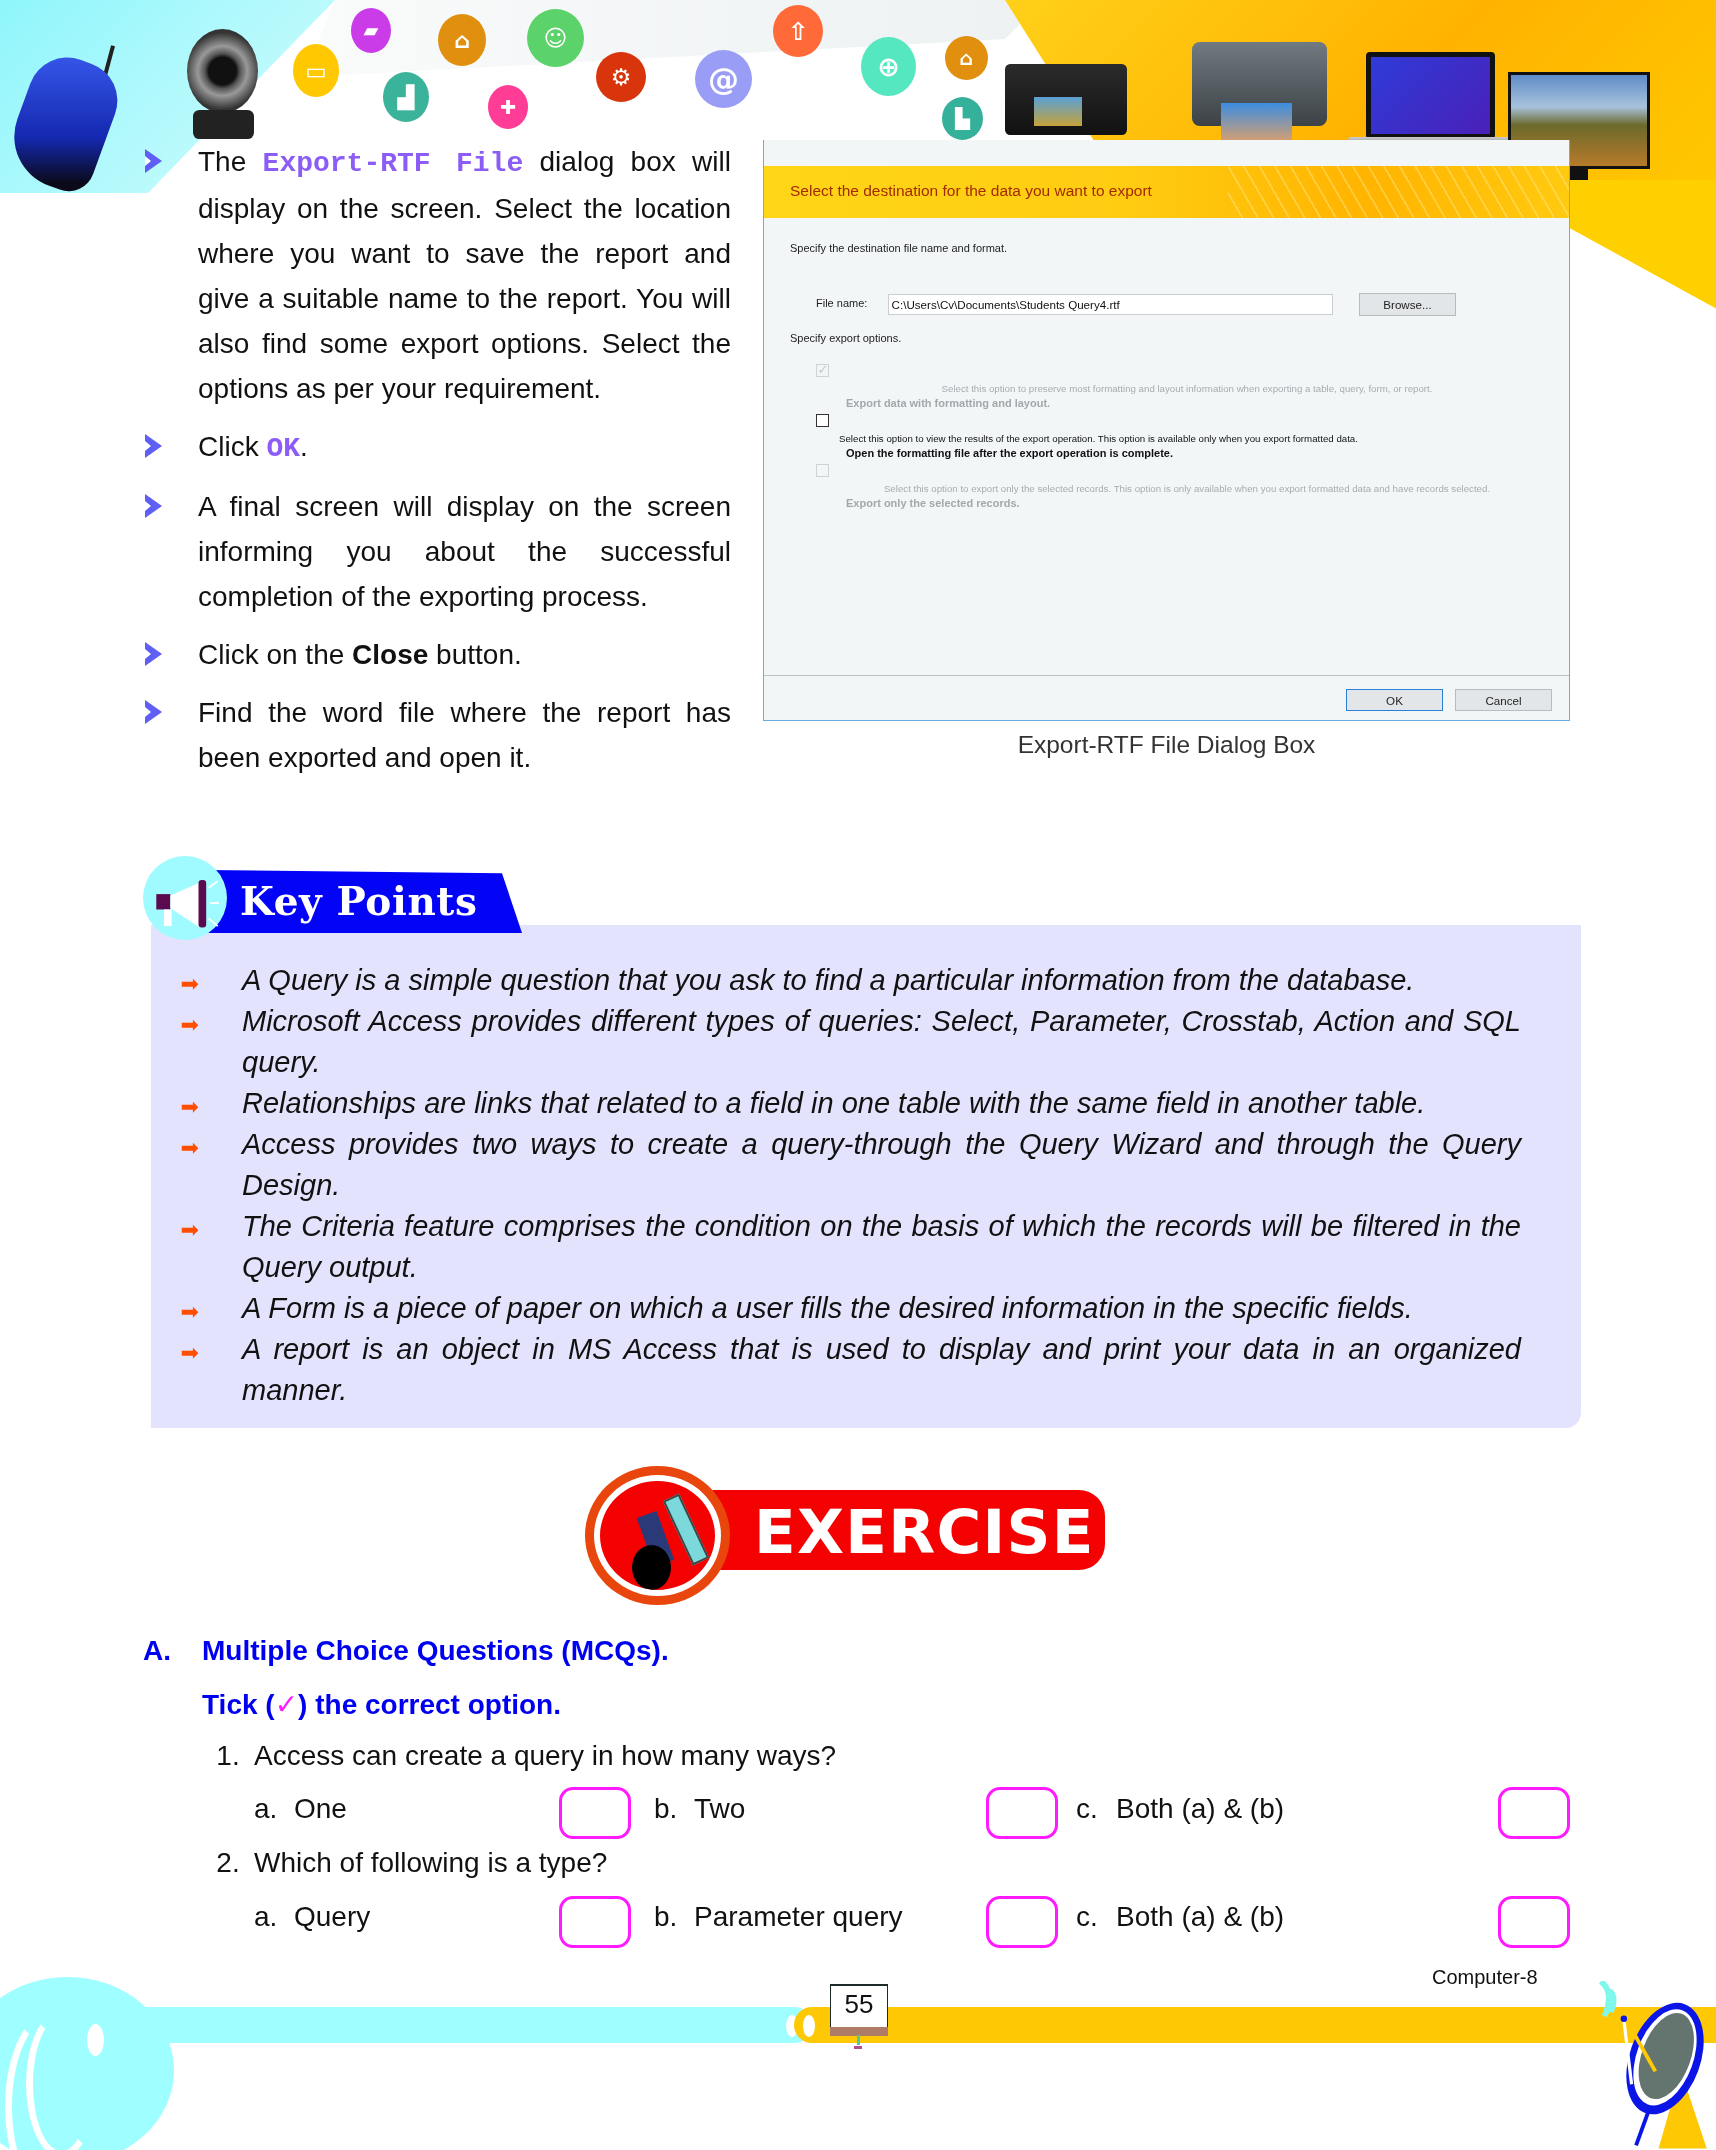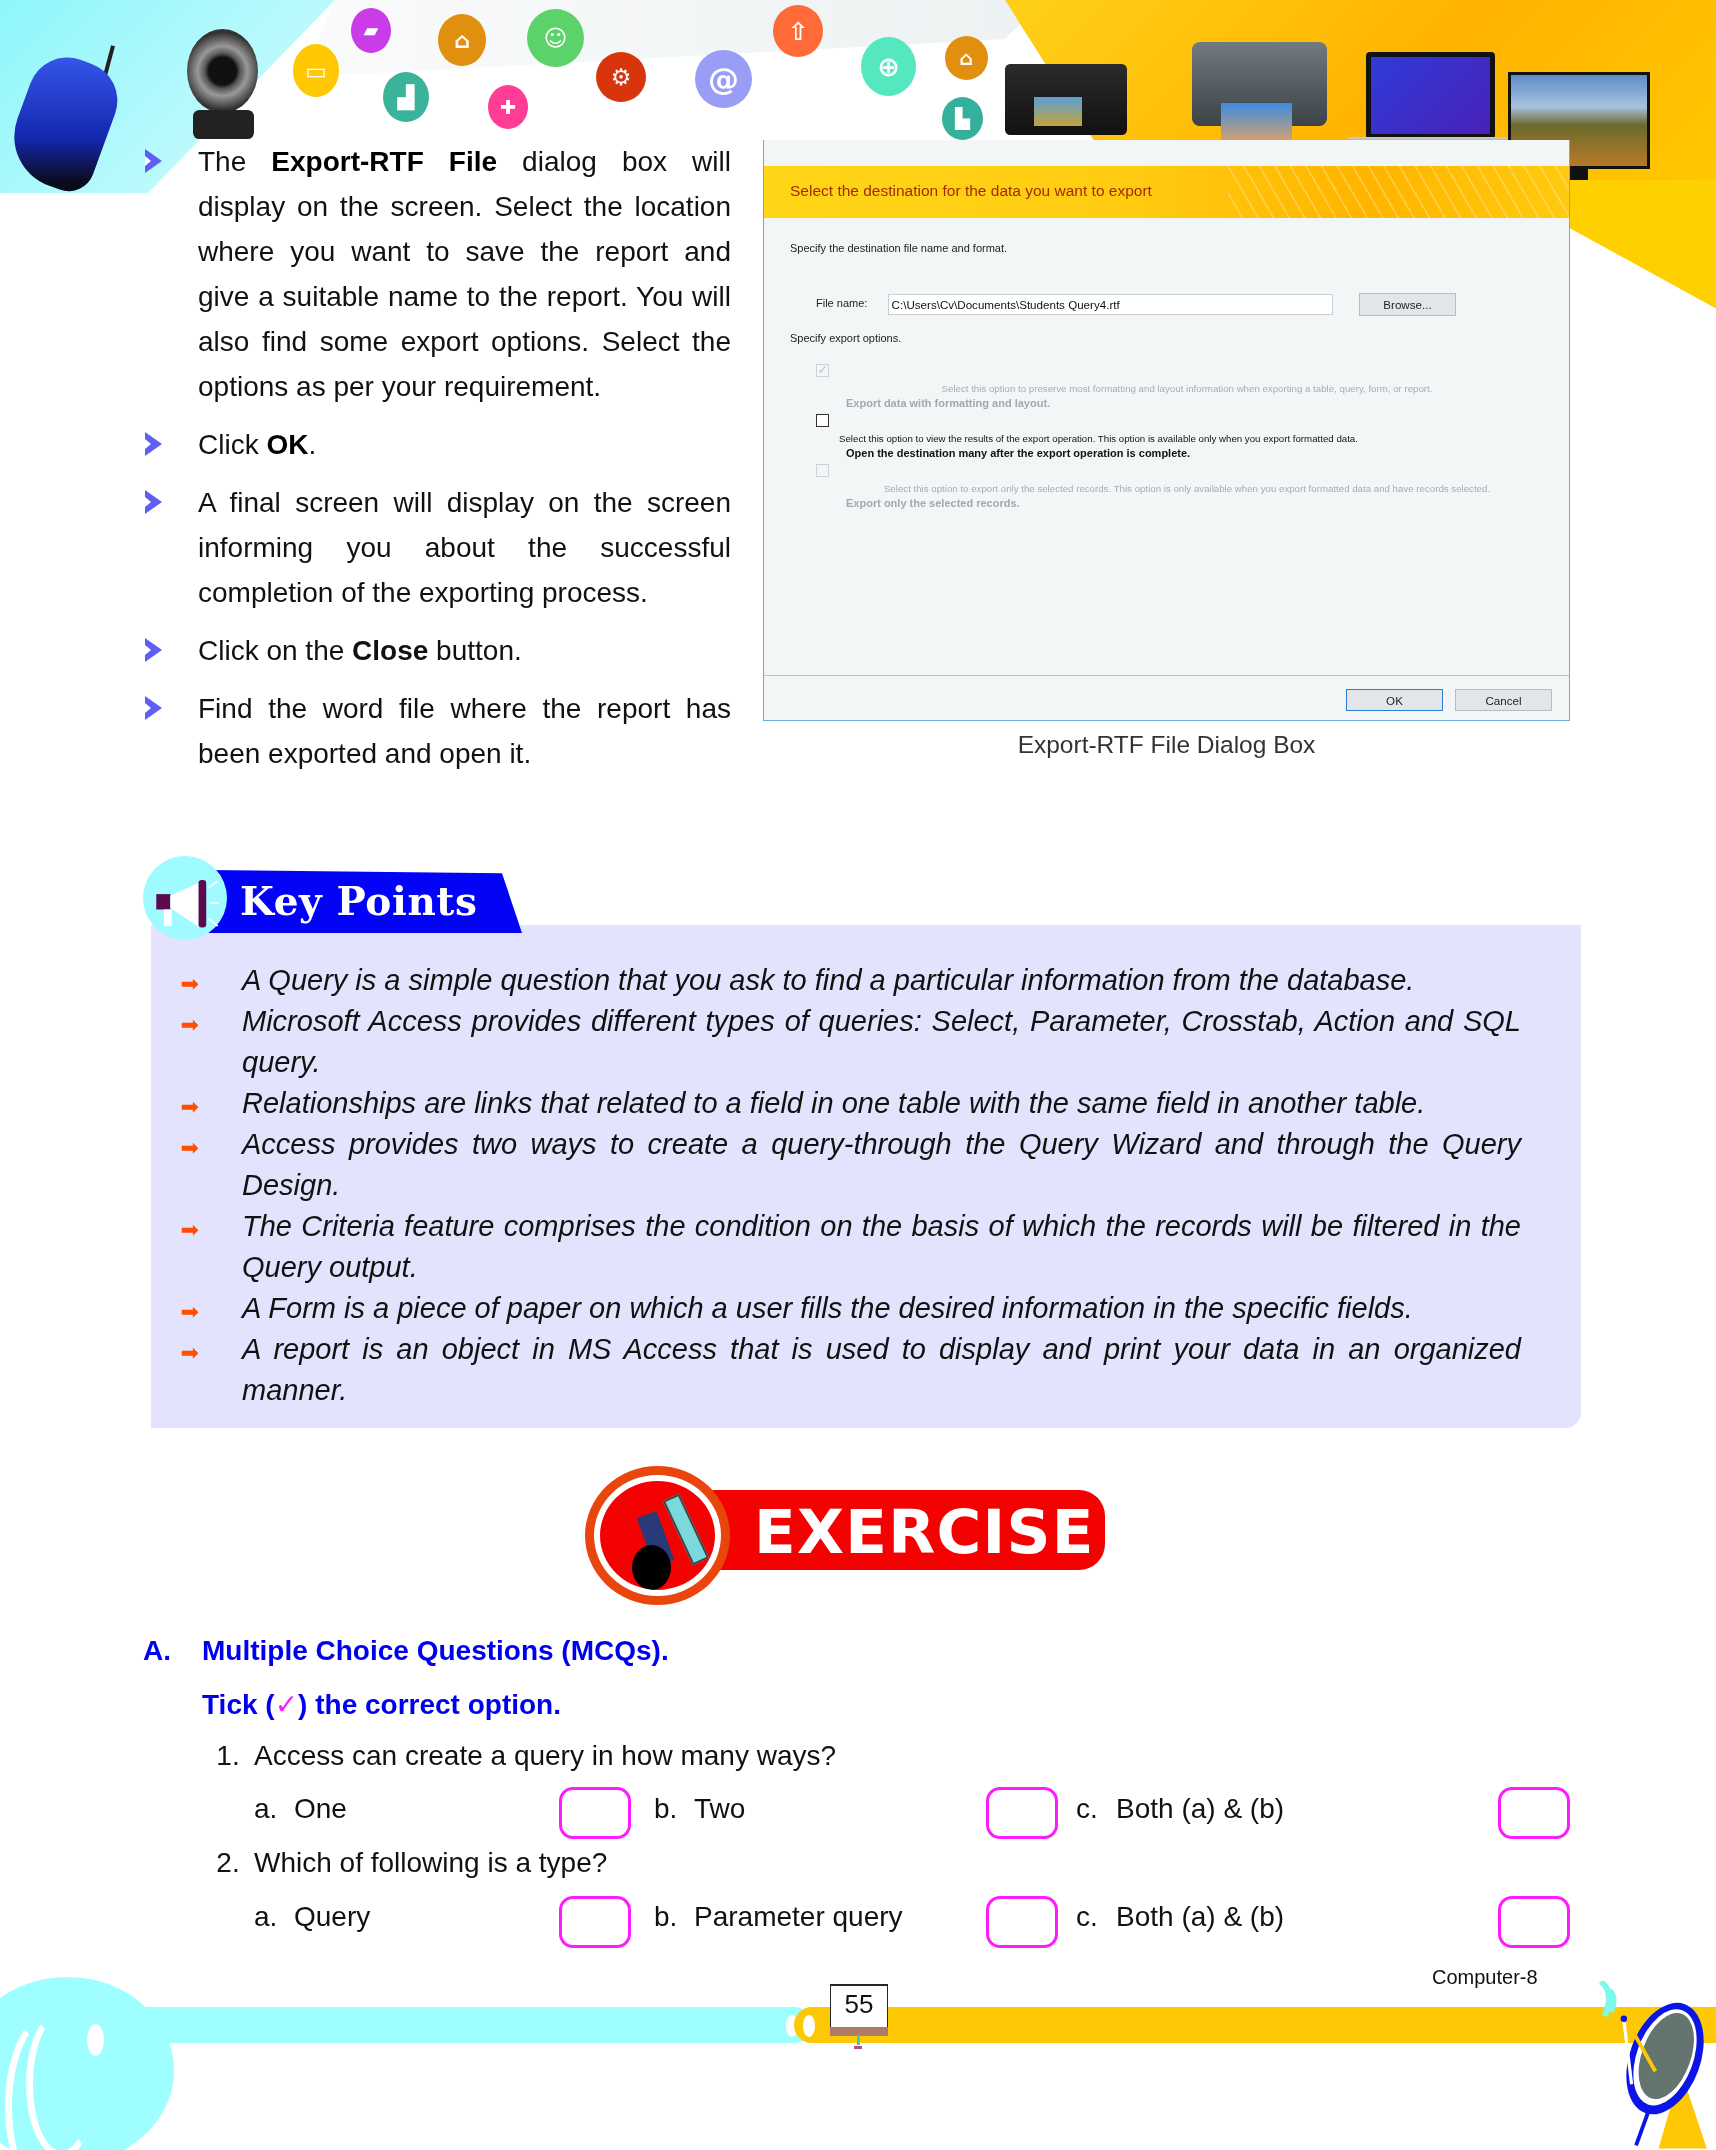--- a/index.html
+++ b/index.html
@@ -45,21 +45,21 @@
   .monitor-screen { width: 100%; height: 100%; background: linear-gradient(#5f8cc8 0%, #a7c2dc 35%, #6b6a2c 55%, #b87a2a 100%); }
   .monitor-stand { left: 1569px; top: 169px; width: 19.3px; height: 14px; background: #111; }
   .monitor-foot { left: 1546px; top: 180px; width: 64px; height: 7.7px; background: #111; border-radius: 50%; }
 
   
   .steps { position: absolute; left: 145px; top: 139px; width: 586px; }
   .step { position: relative; padding-left: 53px; font-size: 28px; line-height: 45px; text-align: justify; margin-bottom: 13px; }
   .step .bullet { position: absolute; left: 0; top: 10.3px; width: 0; height: 0;
                   border-top: 12.2px solid transparent; border-bottom: 12.2px solid transparent; border-left: 17px solid #5f5ff5; }
   .step .bullet::after { content: ""; position: absolute; left: -17px; top: -5.8px; border-top: 5.8px solid transparent; border-bottom: 5.8px solid transparent; border-left: 6.4px solid #fff; }
-  .hl-purple { color: #000000; font-weight: bold; }
+  .hl-purple { color: #8b5cf6; font-weight: bold; font-family: Liberation Mono, monospace; }
   .hl-bold { font-weight: bold; }
 
   
   .dialog { position: absolute; left: 763px; top: 140px; width: 807px; height: 581px;
             background: #f3f6f7; border: 1.3px solid #6aaee0; border-top: none; }
   .dlg-titlebar { position: absolute; left: 0; top: 0; width: 100%; height: 26px; background: #fff;
                   font-family: "Liberation Sans", sans-serif; font-size: 12.2px; padding: 5.8px 3.9px; color: #222; }
   .dlg-help { position: absolute; right: 61px; top: 3.9px; font-size: 15.5px; color: #333; cursor: pointer; }
   .dlg-close { position: absolute; right: 14px; top: 2.6px; font-size: 18px; color: #333; cursor: pointer; }
   .dlg-banner { position: absolute; left: 0; top: 26px; width: 100%; height: 52px;
@@ -213,21 +213,21 @@
 
   <div class="dlg-label" style="left:26px;top:192px;">Specify export options.</div>
 
   <div class="opt-check disabled" style="left:52px;top:224px;">
       <span class="tick">✓</span>
     </div>
   <div class="opt-title disabled" style="top:224px;">Export data with formatting and layout.</div>
   <div class="opt-desc disabled" style="top:242px;">Select this option to preserve most formatting and layout information when exporting a table, query, form, or report.</div>
 
   <div class="opt-check" style="left:52px;top:274px;"></div>
-  <div class="opt-title" style="top:274px;">Open the destination many after the export operation is complete.</div>
+  <div class="opt-title" style="top:274px;">Open the formatting file after the export operation is complete.</div>
   <div class="opt-desc" style="top:292px;">Select this option to view the results of the export operation. This option is available only when you export formatted data.</div>
 
   <div class="opt-check disabled" style="left:52px;top:324px;"></div>
   <div class="opt-title disabled" style="top:324px;">Export only the selected records.</div>
   <div class="opt-desc disabled" style="top:342px;">Select this option to export only the selected records. This option is only available when you export formatted data and have records selected.</div>
 
   <div class="dlg-sep"></div>
   <div class="dlg-btn primary" style="left:582px;top:549px;width:97px;height:22px;">OK</div>
   <div class="dlg-btn" style="left:691px;top:549px;width:97px;height:22px;">Cancel</div>
 </div>

